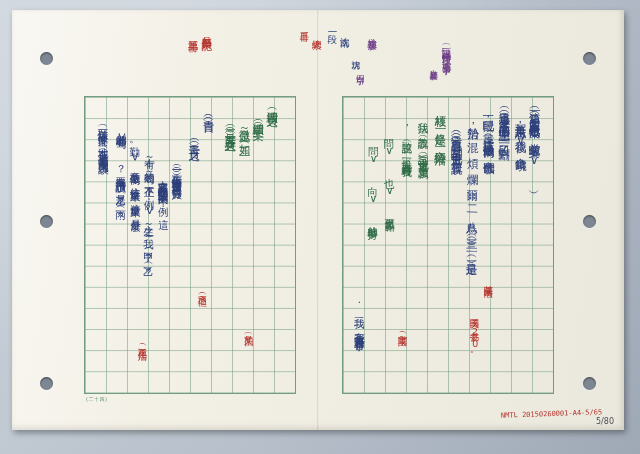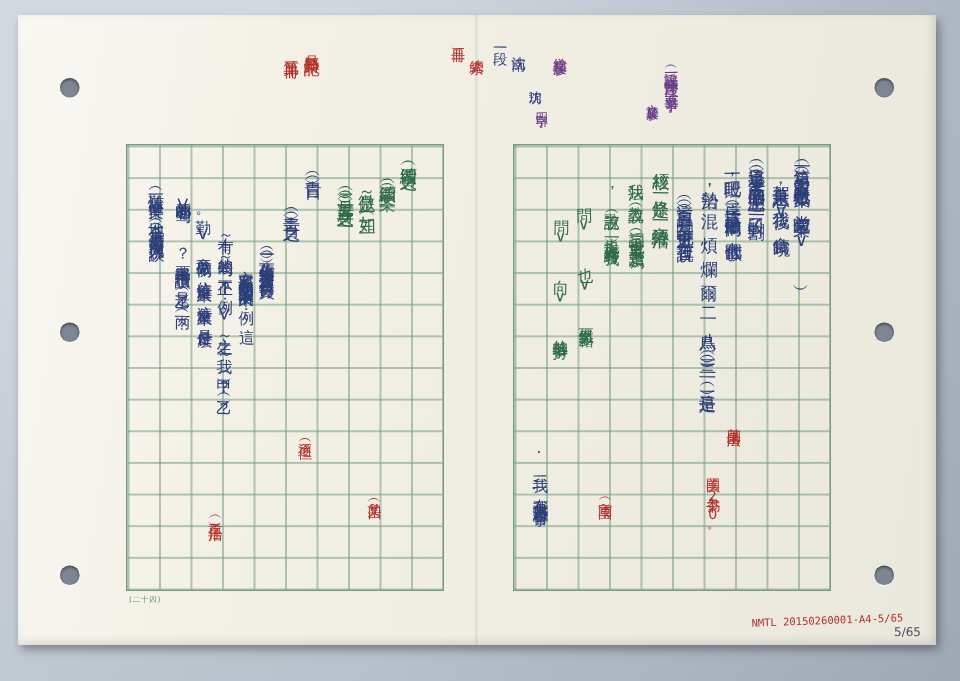--- a/index.html
+++ b/index.html
@@ -209,17 +209,17 @@
 
     <div class="vcol sz10 ink-purple rot-b" style="left:430px; top:30px;">（說話一件序）（段）（二）（二）要爭爭</div>
     <div class="vcol sz9  ink-purple rot-a" style="left:418px; top:52px;">立於廖長</div>
 
     <div class="vcol sz10 ink-red rot-c" style="left:472px; top:268px;">某國出法</div>
     <div class="vcol sz10 ink-red rot-b" style="left:458px; top:300px;">美國 参书20。</div>
     <div class="vcol sz10 ink-red rot-a" style="left:386px; top:318px;">（軍國）～</div>
     <div class="vcol sz11 ink-blue rot-b" style="left:342px; top:286px;">·三我 有我大文吉思盲有字</div>
 
     <div class="stamp">NMTL 20150260001-A4-5/65</div>
-    <div class="pagenum">5/65</div>
+    <div class="pagenum">5/80</div>
   </div>
 
   <div class="sheet-edge"></div>
 </div>
 
 </body></html>

